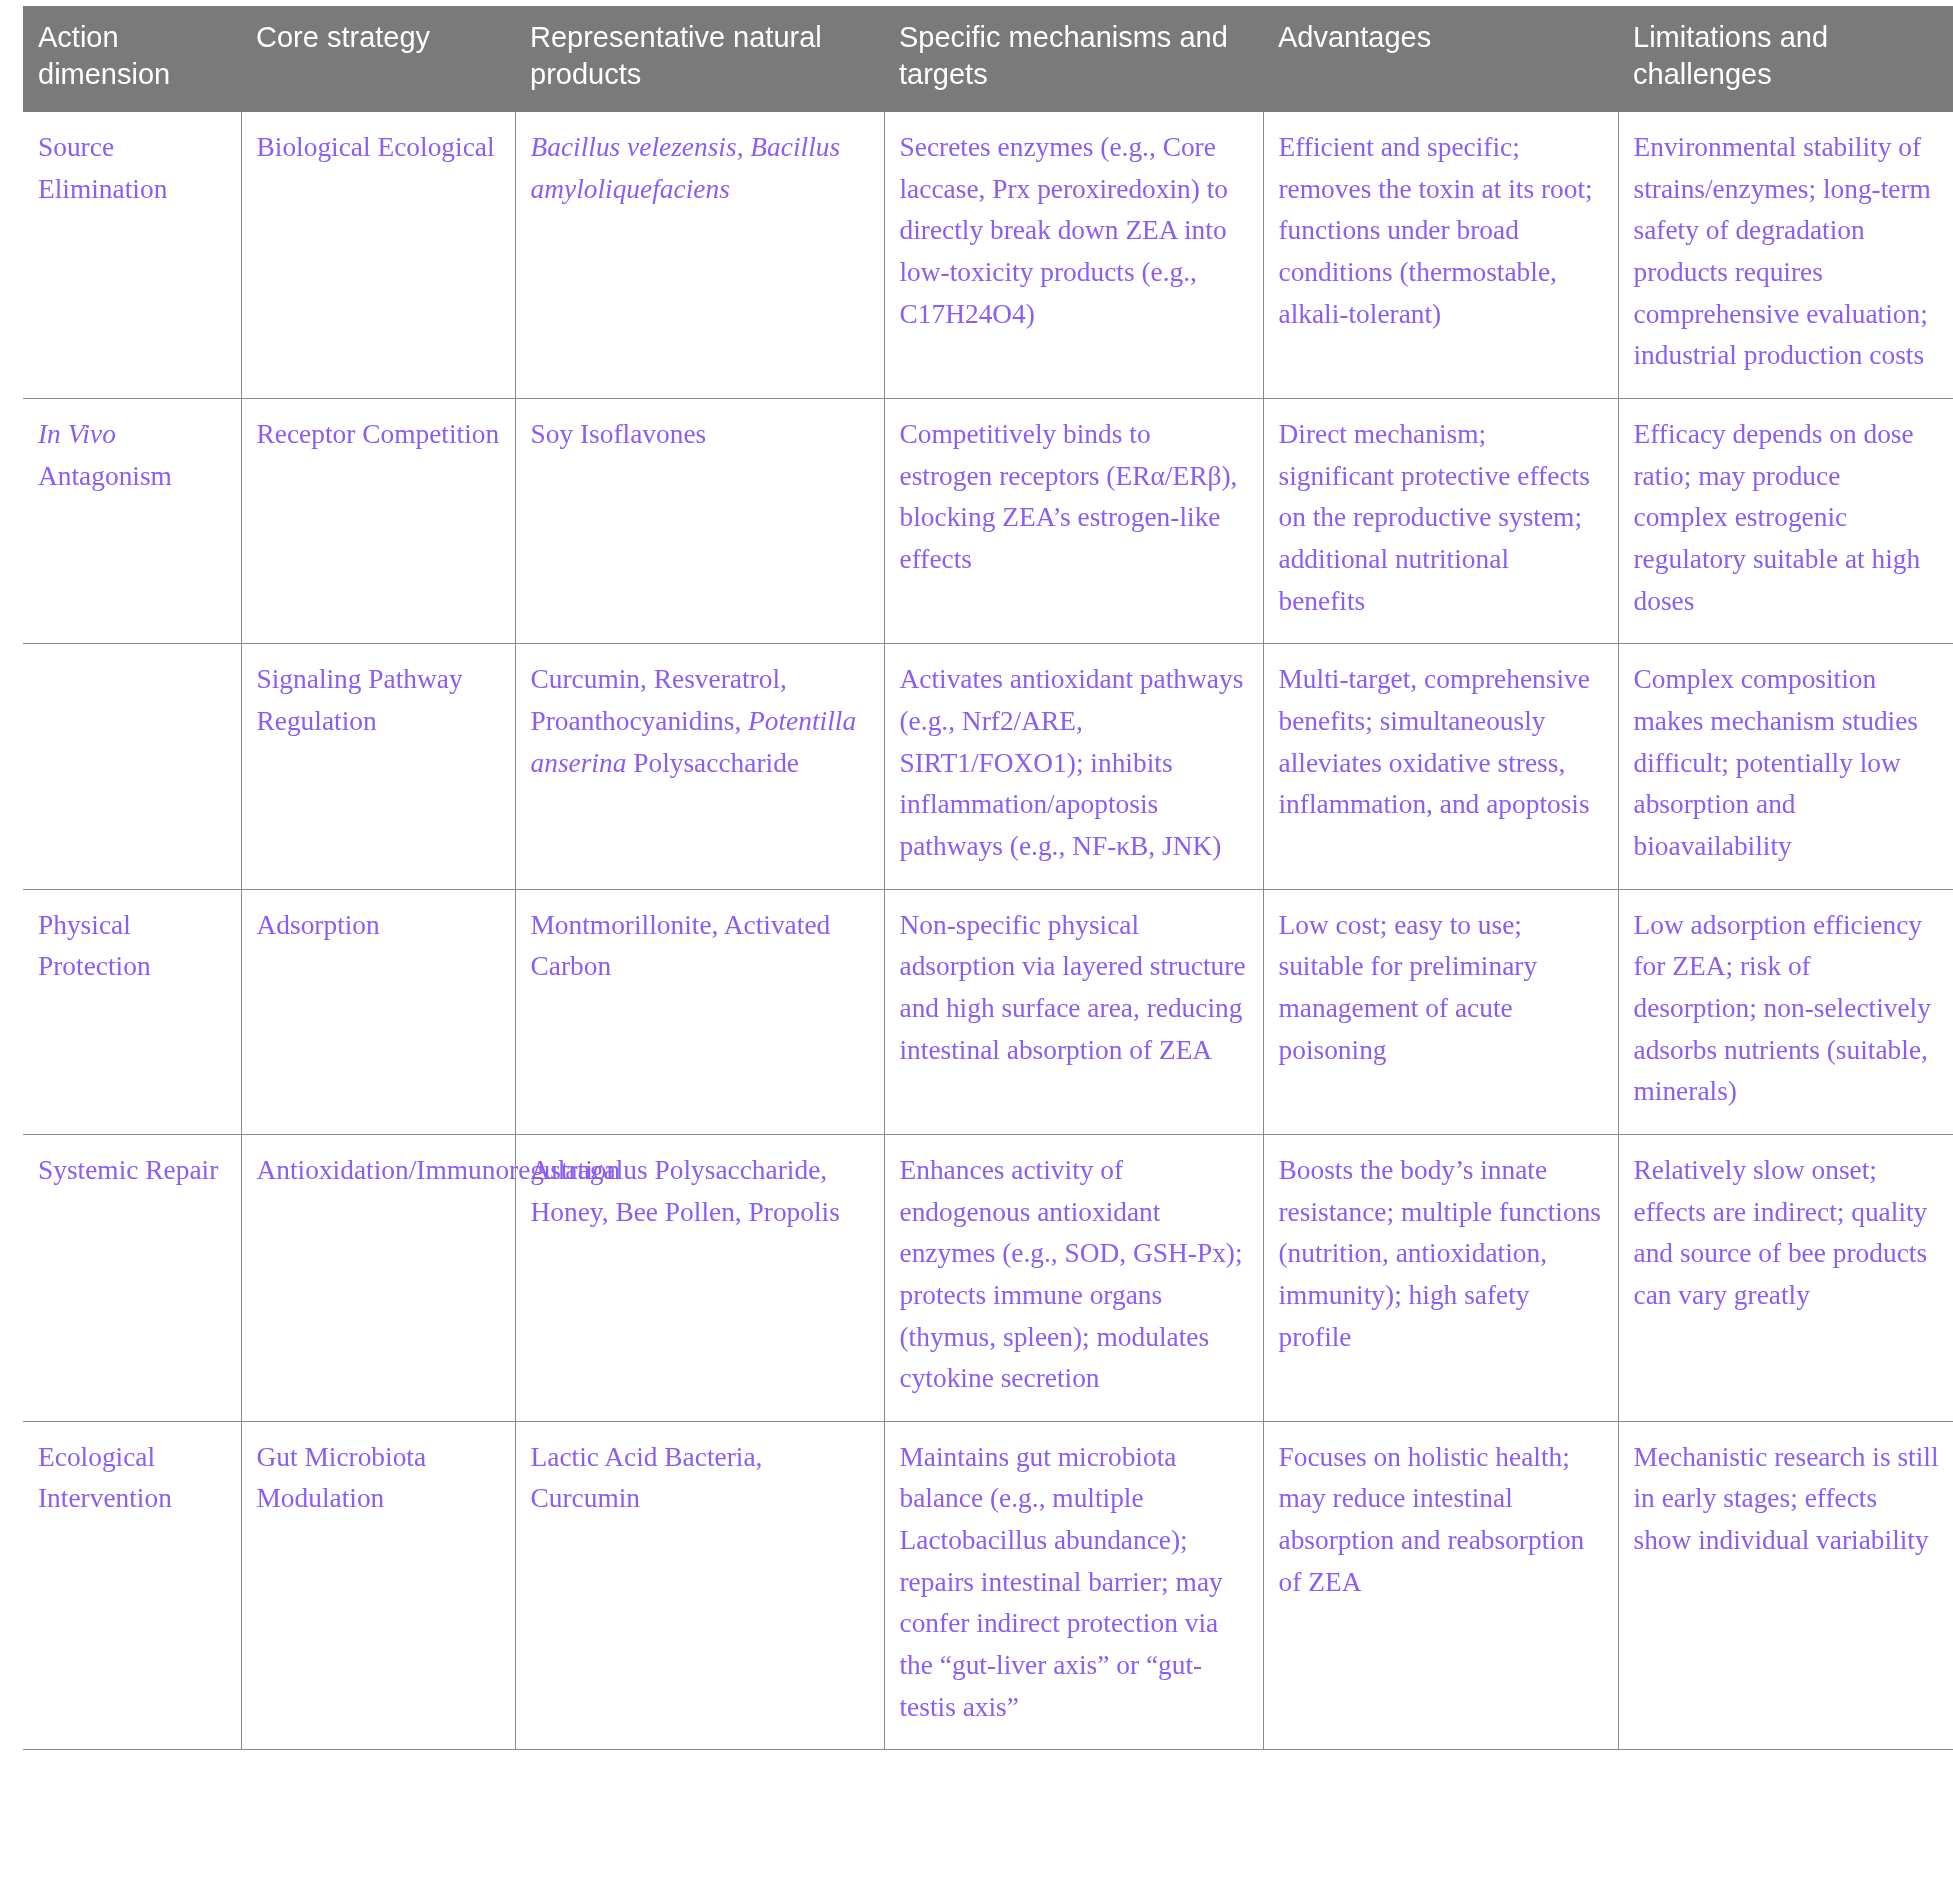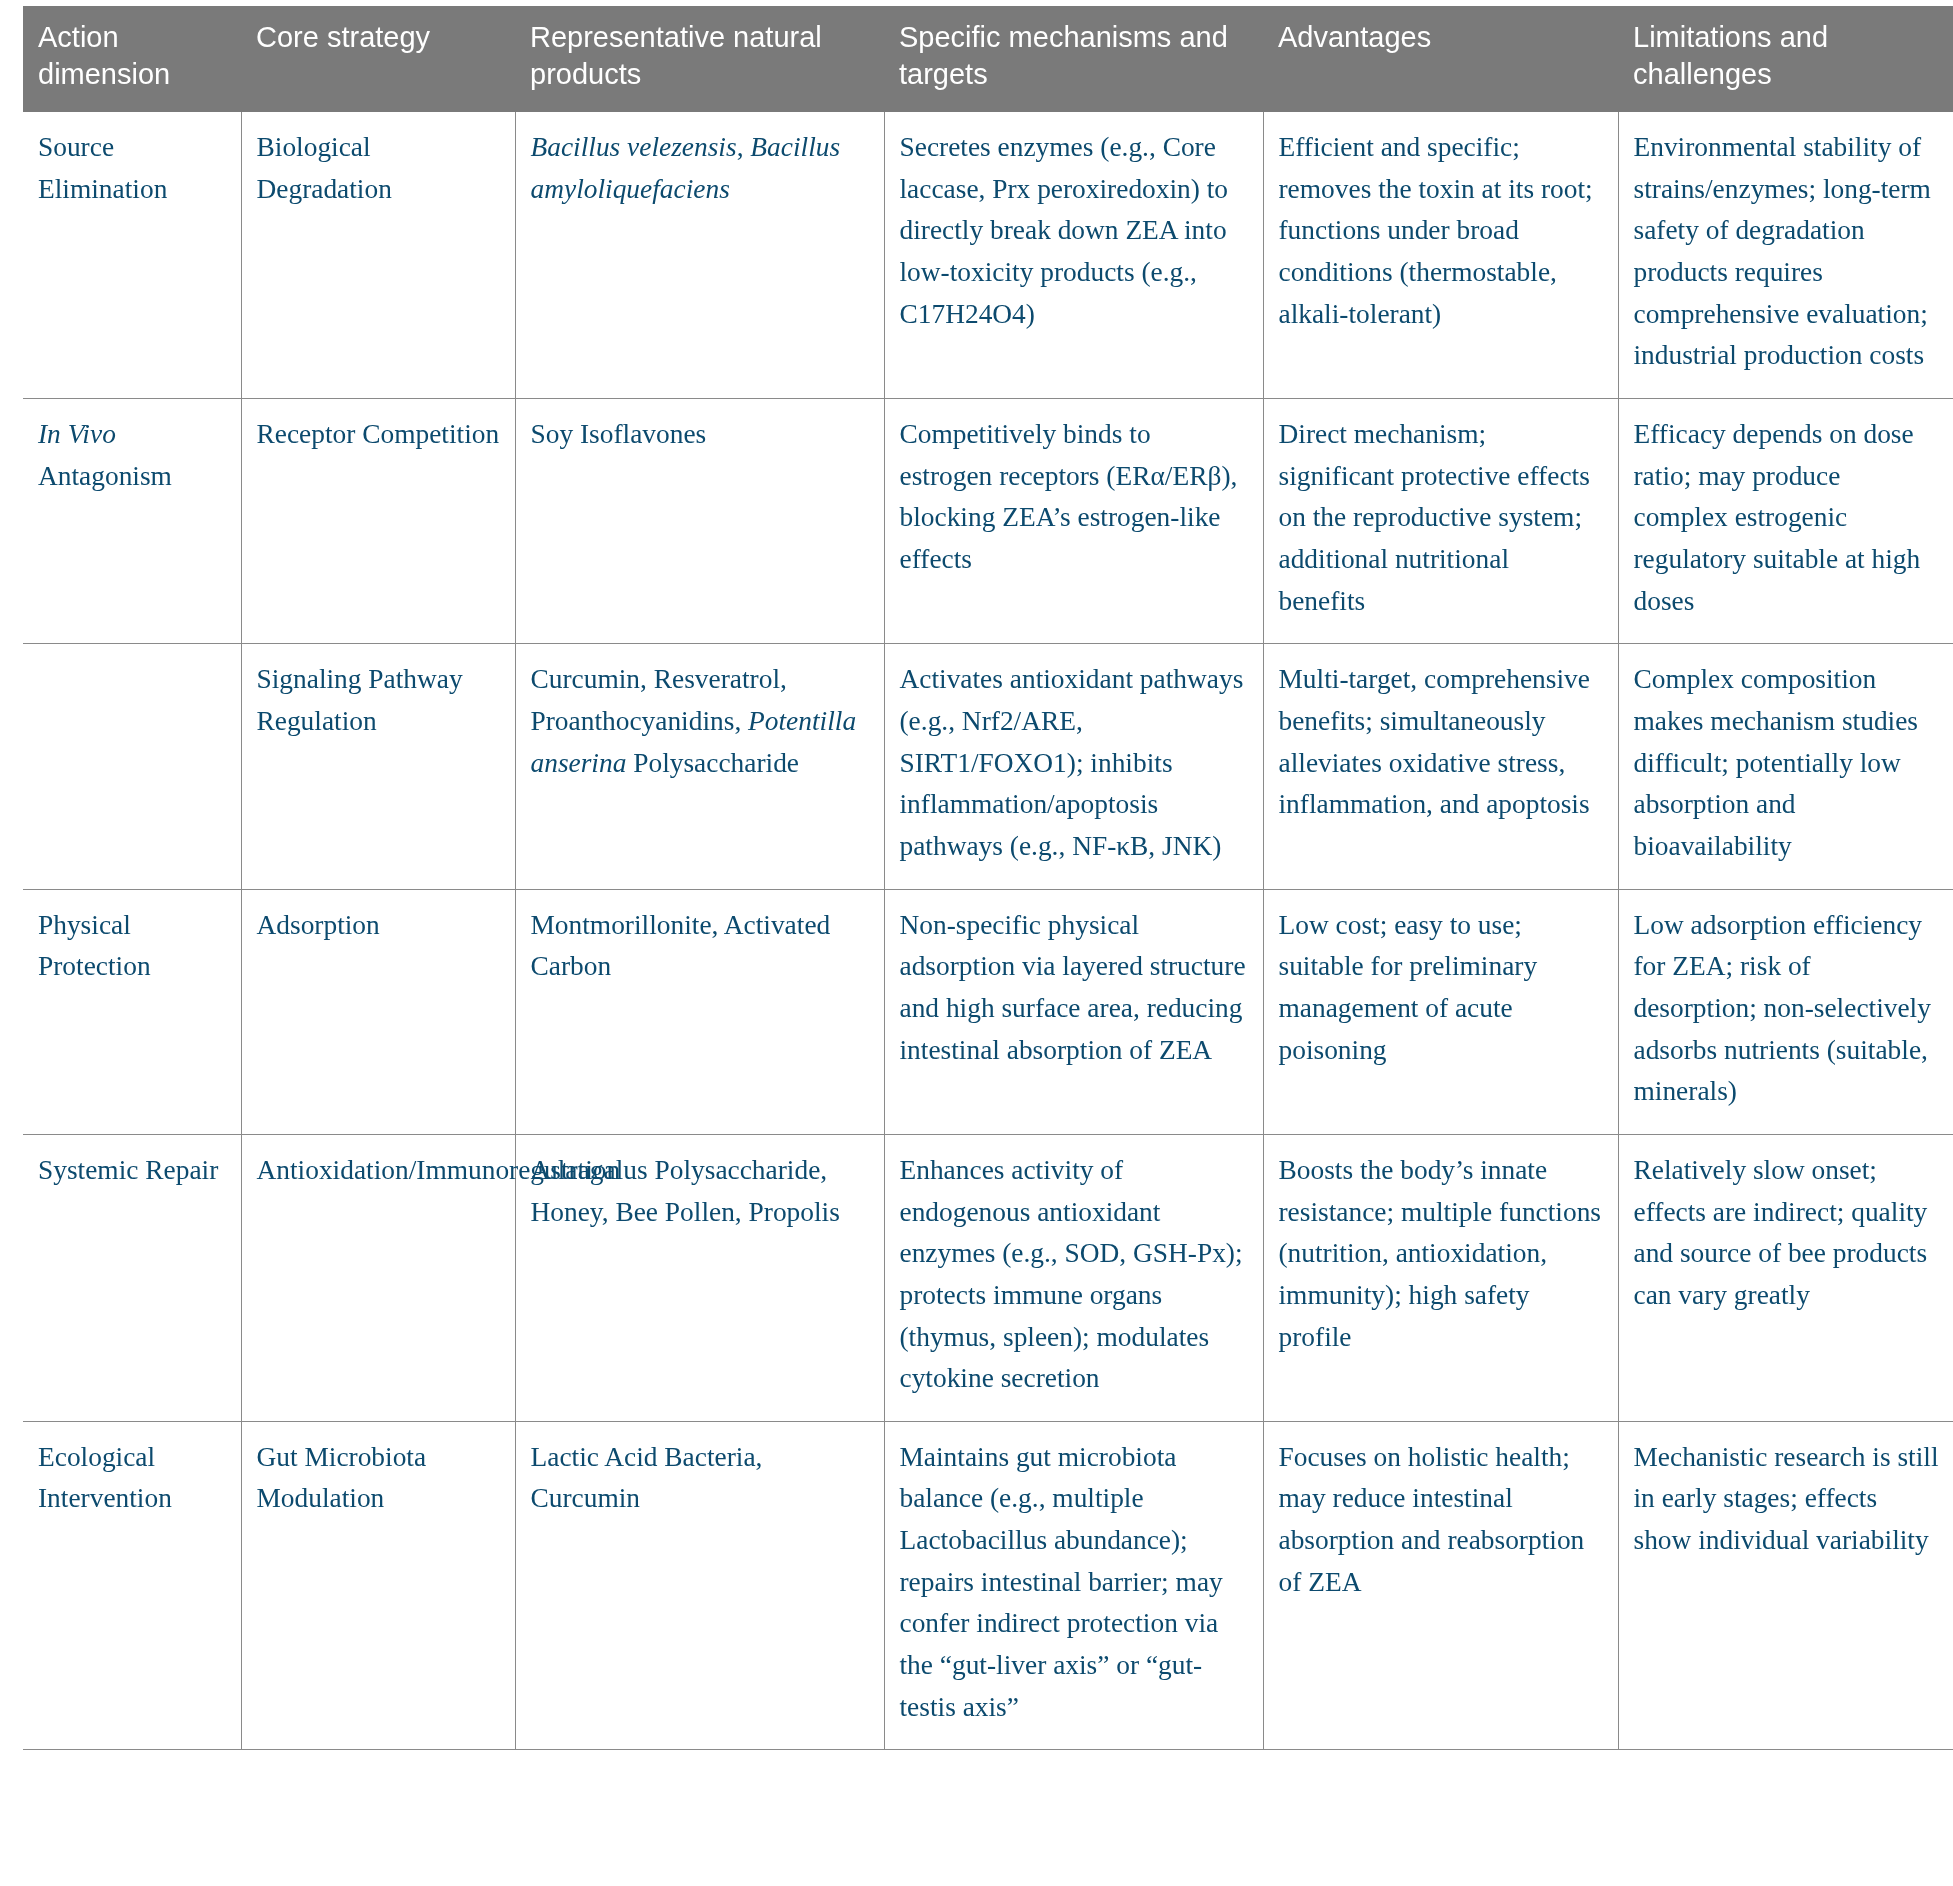--- a/index.html
+++ b/index.html
@@ -40,21 +40,21 @@
     padding: 13.2px 15px 19px 15px;
     border: none;
   }
   tbody td {
     font-size: 27.4px;
     line-height: 1.52;
     vertical-align: top;
     padding: 15px 15px 21px 15px;
     border-bottom: 1.9px solid #8a8a8a;
     border-right: 1.9px solid #8a8a8a;
-    color: #0c4a6e;
+    color: #8b5cf6;
   }
   tbody td:last-child {
     border-right: none;
     margin-top: 36px;
   }
   tbody tr:last-child td {
     border-bottom: 1.9px solid #8a8a8a;
   }
   tbody td.first-col {
     border-left: none;
@@ -80,21 +80,21 @@
         <th>Core strategy</th>
         <th>Representative natural products</th>
         <th>Specific mechanisms and targets</th>
         <th>Advantages</th>
         <th>Limitations and challenges</th>
       </tr>
     </thead>
     <tbody id="table-body">
         <tr>
           <td class="first-col">Source Elimination</td>
-          <td>Biological Degradation</td>
+          <td>Biological Ecological</td>
           <td><span class="it">Bacillus velezensis</span>, <span class="it">Bacillus amyloliquefaciens</span></td>
           <td>Secretes enzymes (e.g., Core laccase, Prx peroxiredoxin) to directly break down ZEA into low-toxicity products (e.g., C17H24O4)</td>
           <td>Efficient and specific; removes the toxin at its root; functions under broad conditions (thermostable, alkali-tolerant)</td>
           <td>Environmental stability of strains/enzymes; long-term safety of degradation products requires comprehensive evaluation; industrial production costs</td>
         </tr>
         <tr>
           <td class="first-col"><span class="it">In Vivo</span> Antagonism</td>
           <td>Receptor Competition</td>
           <td>Soy Isoflavones</td>
           <td>Competitively binds to estrogen receptors (ERα/ERβ), blocking ZEA’s estrogen-like effects</td>

